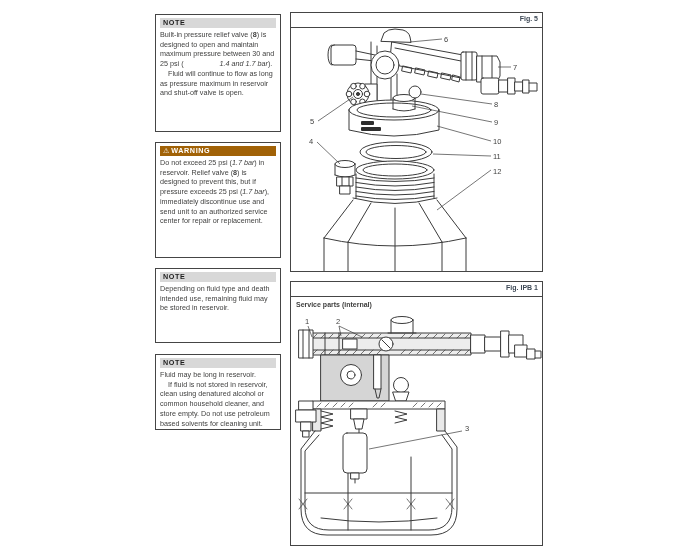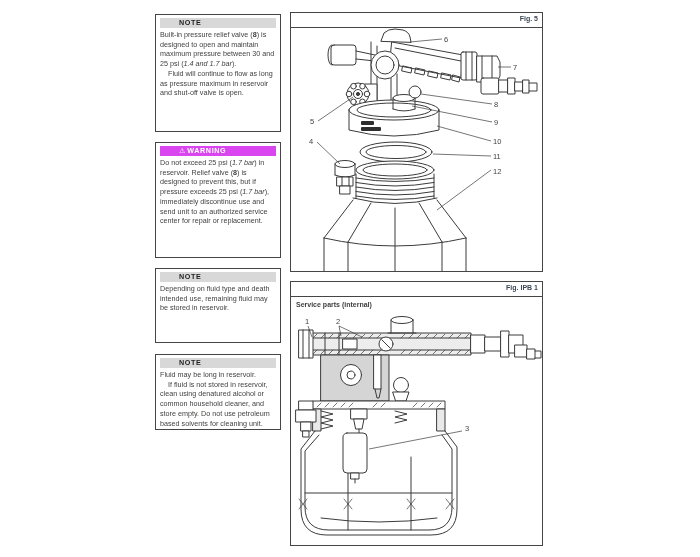--- a/index.html
+++ b/index.html
@@ -13,24 +13,24 @@
   .nbox{
     position:absolute;box-sizing:border-box;background:#fff;
     border:1px solid #454545;padding:3px 4px 0 4px;
   }
   .b1{left:155px;top:14px;width:126px;height:118px;}
   .b2{left:155px;top:142px;width:126px;height:116px;}
   .b3{left:155px;top:268px;width:126px;height:75px;}
   .b4{left:155px;top:354px;width:126px;height:76px;}
   .bar{
     height:10px;display:flex;align-items:center;
-    padding:0 19px;margin-bottom:2px;
+    padding:0 3px;margin-bottom:2px;
   }
   .bar.note{background:#d8d8d8;color:#1e1e1e;}
-  .bar.warn{background:#d946ef;color:#ffffff;}
+  .bar.warn{background:#a16207;color:#ffffff;}
   .bar .lbl{font-size:7.2px;font-weight:bold;letter-spacing:.6px;line-height:10px;}
   .bar .wicon{font-size:7px;line-height:10px;margin-right:2px;}
   .nbody p{
     margin:0;font-size:7.2px;line-height:9.7px;color:#3f3f3e;
     text-align:left;
   }
   .nbody p + p{text-indent:8px;}
 
   
   .fig{
@@ -56,21 +56,21 @@
 </head>
 <body>
 
 <div class="page">
 
   <div class="nbox b1">
     <div class="bar note">
       <span class="lbl">NOTE</span>
     </div>
     <div class="nbody">
-        <p><span>Built-in pressure relief valve (</span><span style="font-weight: bold;">8</span><span>) is designed to open and maintain maximum pressure between 30 and 25 psi (</span><span style="font-style: italic;">1.4 and 1.7 bar</span><span>).</span></p>
+        <p><span>Built-in pressure relief valve (</span><span style="font-weight: bold;">8</span><span>) is designed to open and maintain maximum pressure between 30 and 25 psi (</span><span style="font-style: italic; margin-left: 36px;">1.4 and 1.7 bar</span><span>).</span></p>
         <p><span>Fluid will continue to flow as long as pressure maximum in reservoir and shut-off valve is open.</span></p>
       </div>
   </div>
 
   <div class="nbox b2">
     <div class="bar warn">
       <span class="wicon">⚠</span>
       <span class="lbl">WARNING</span>
     </div>
     <div class="nbody">

